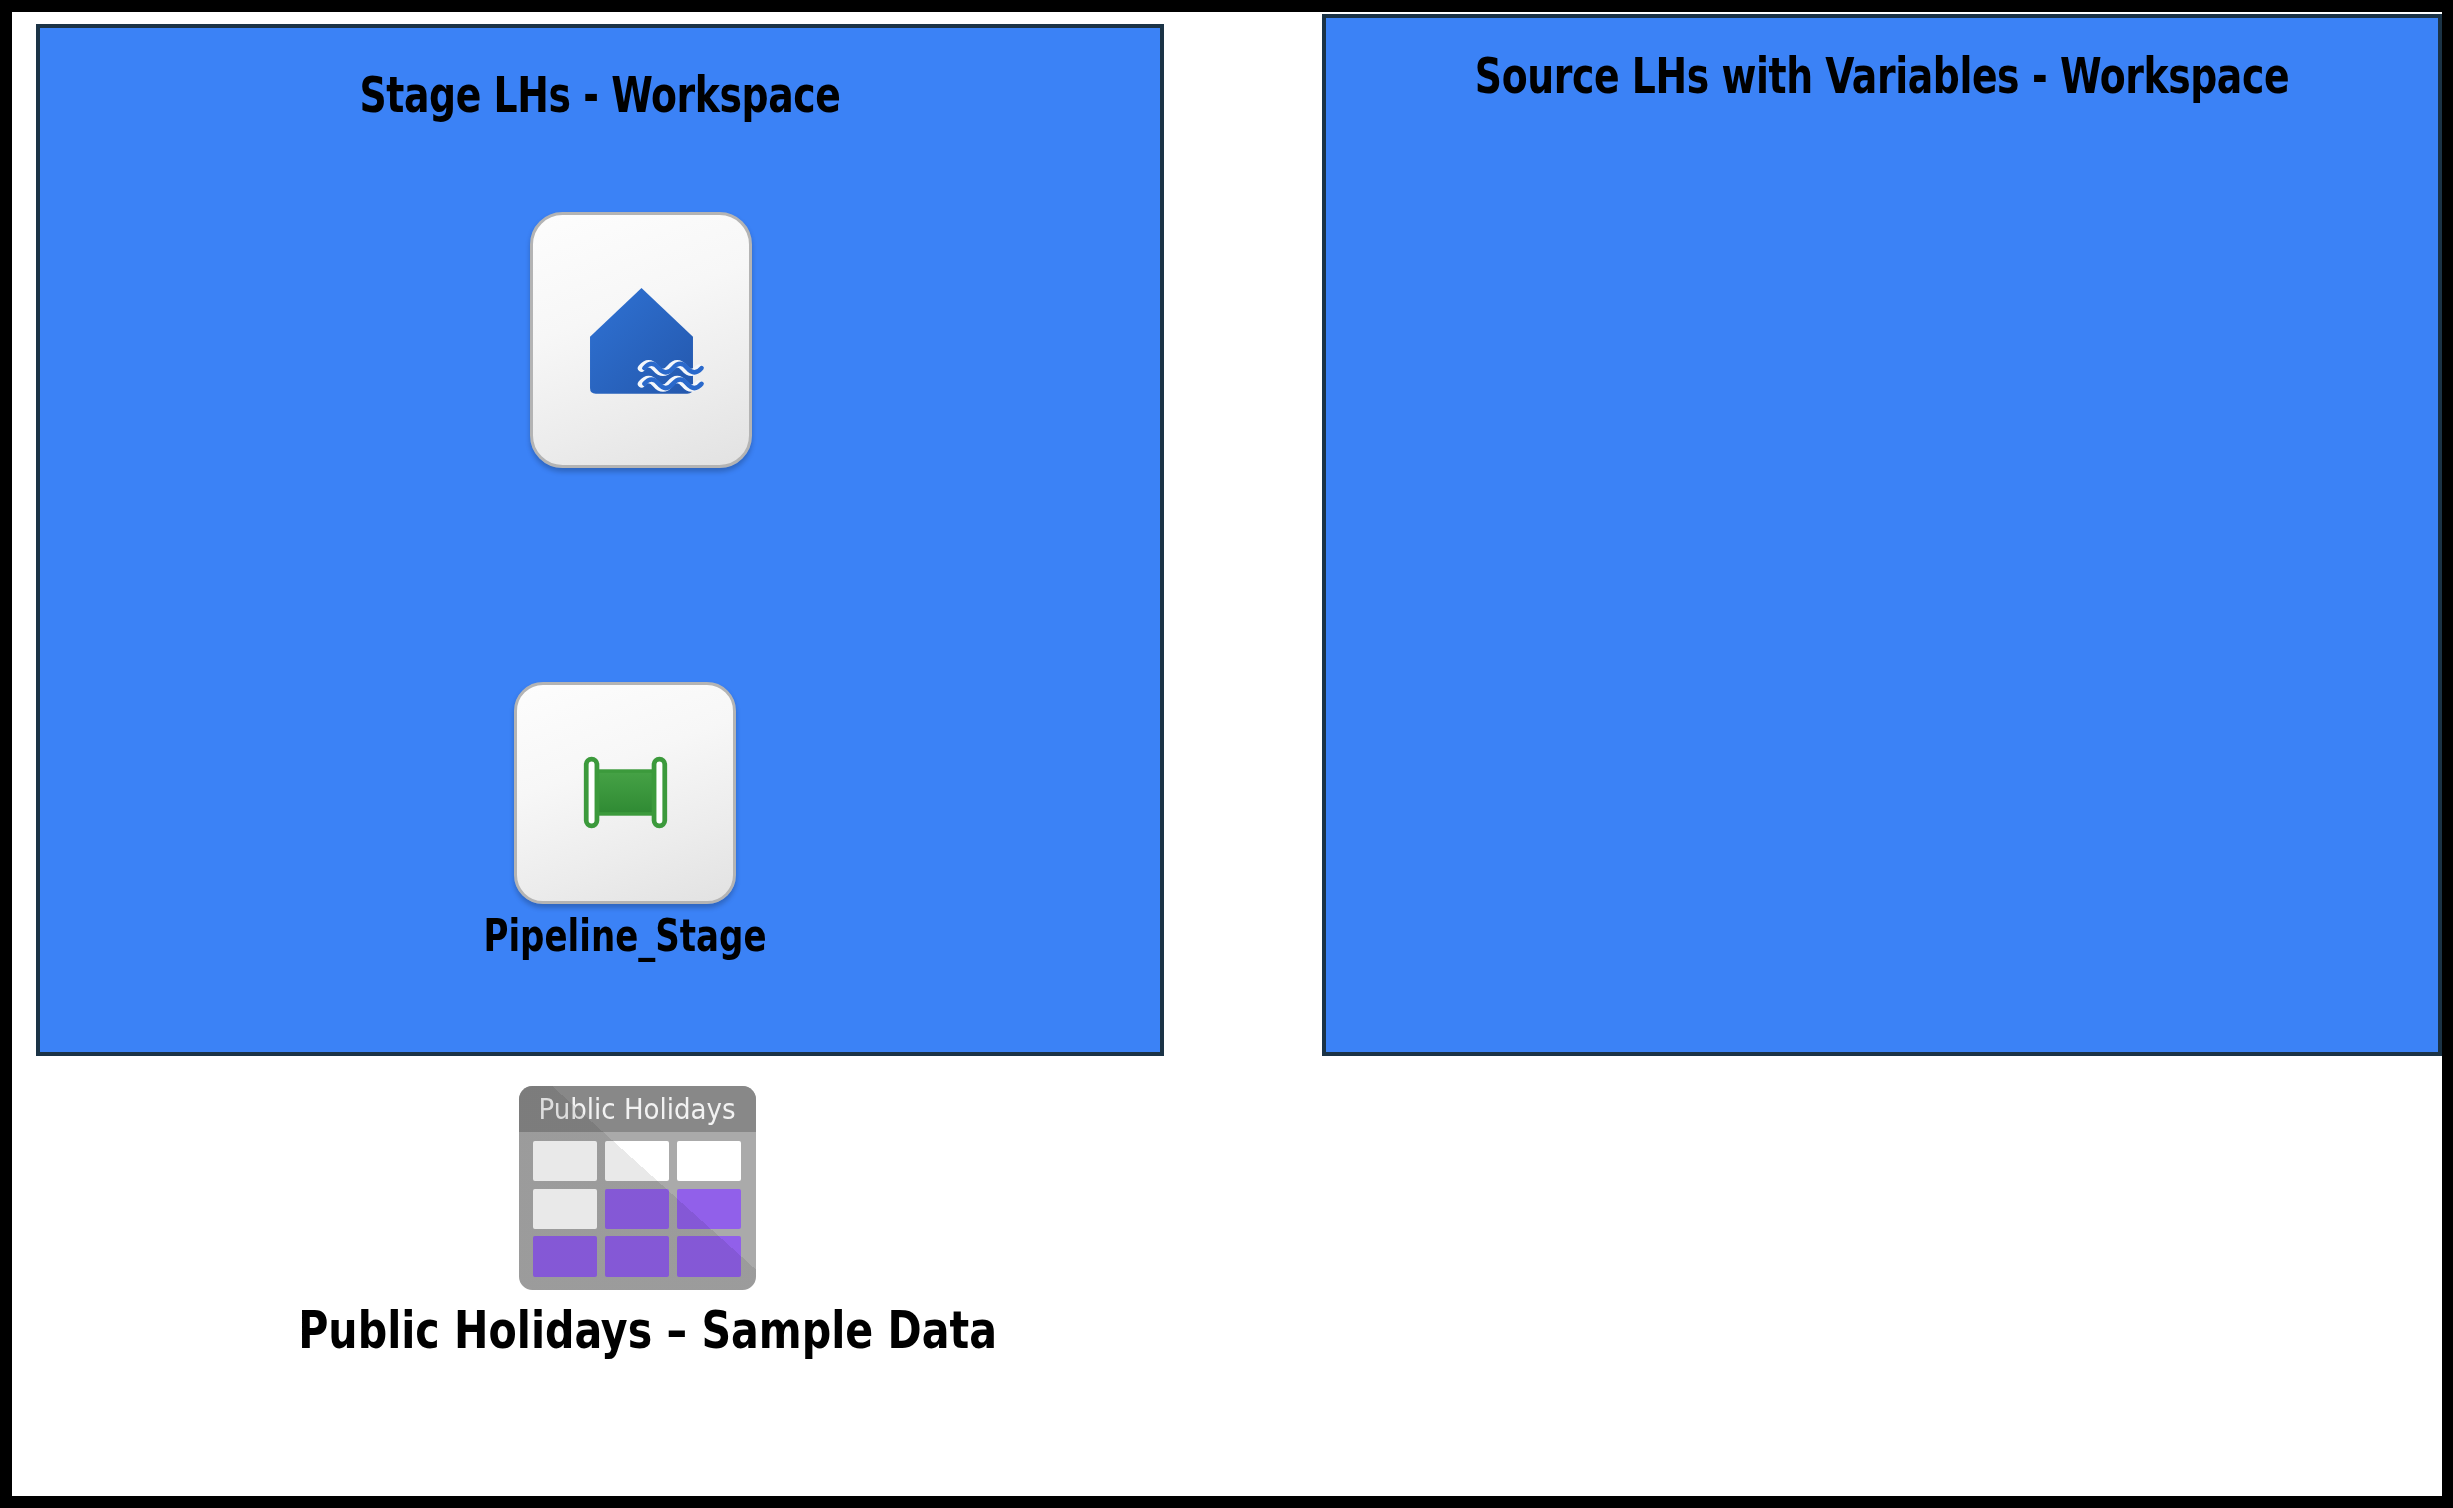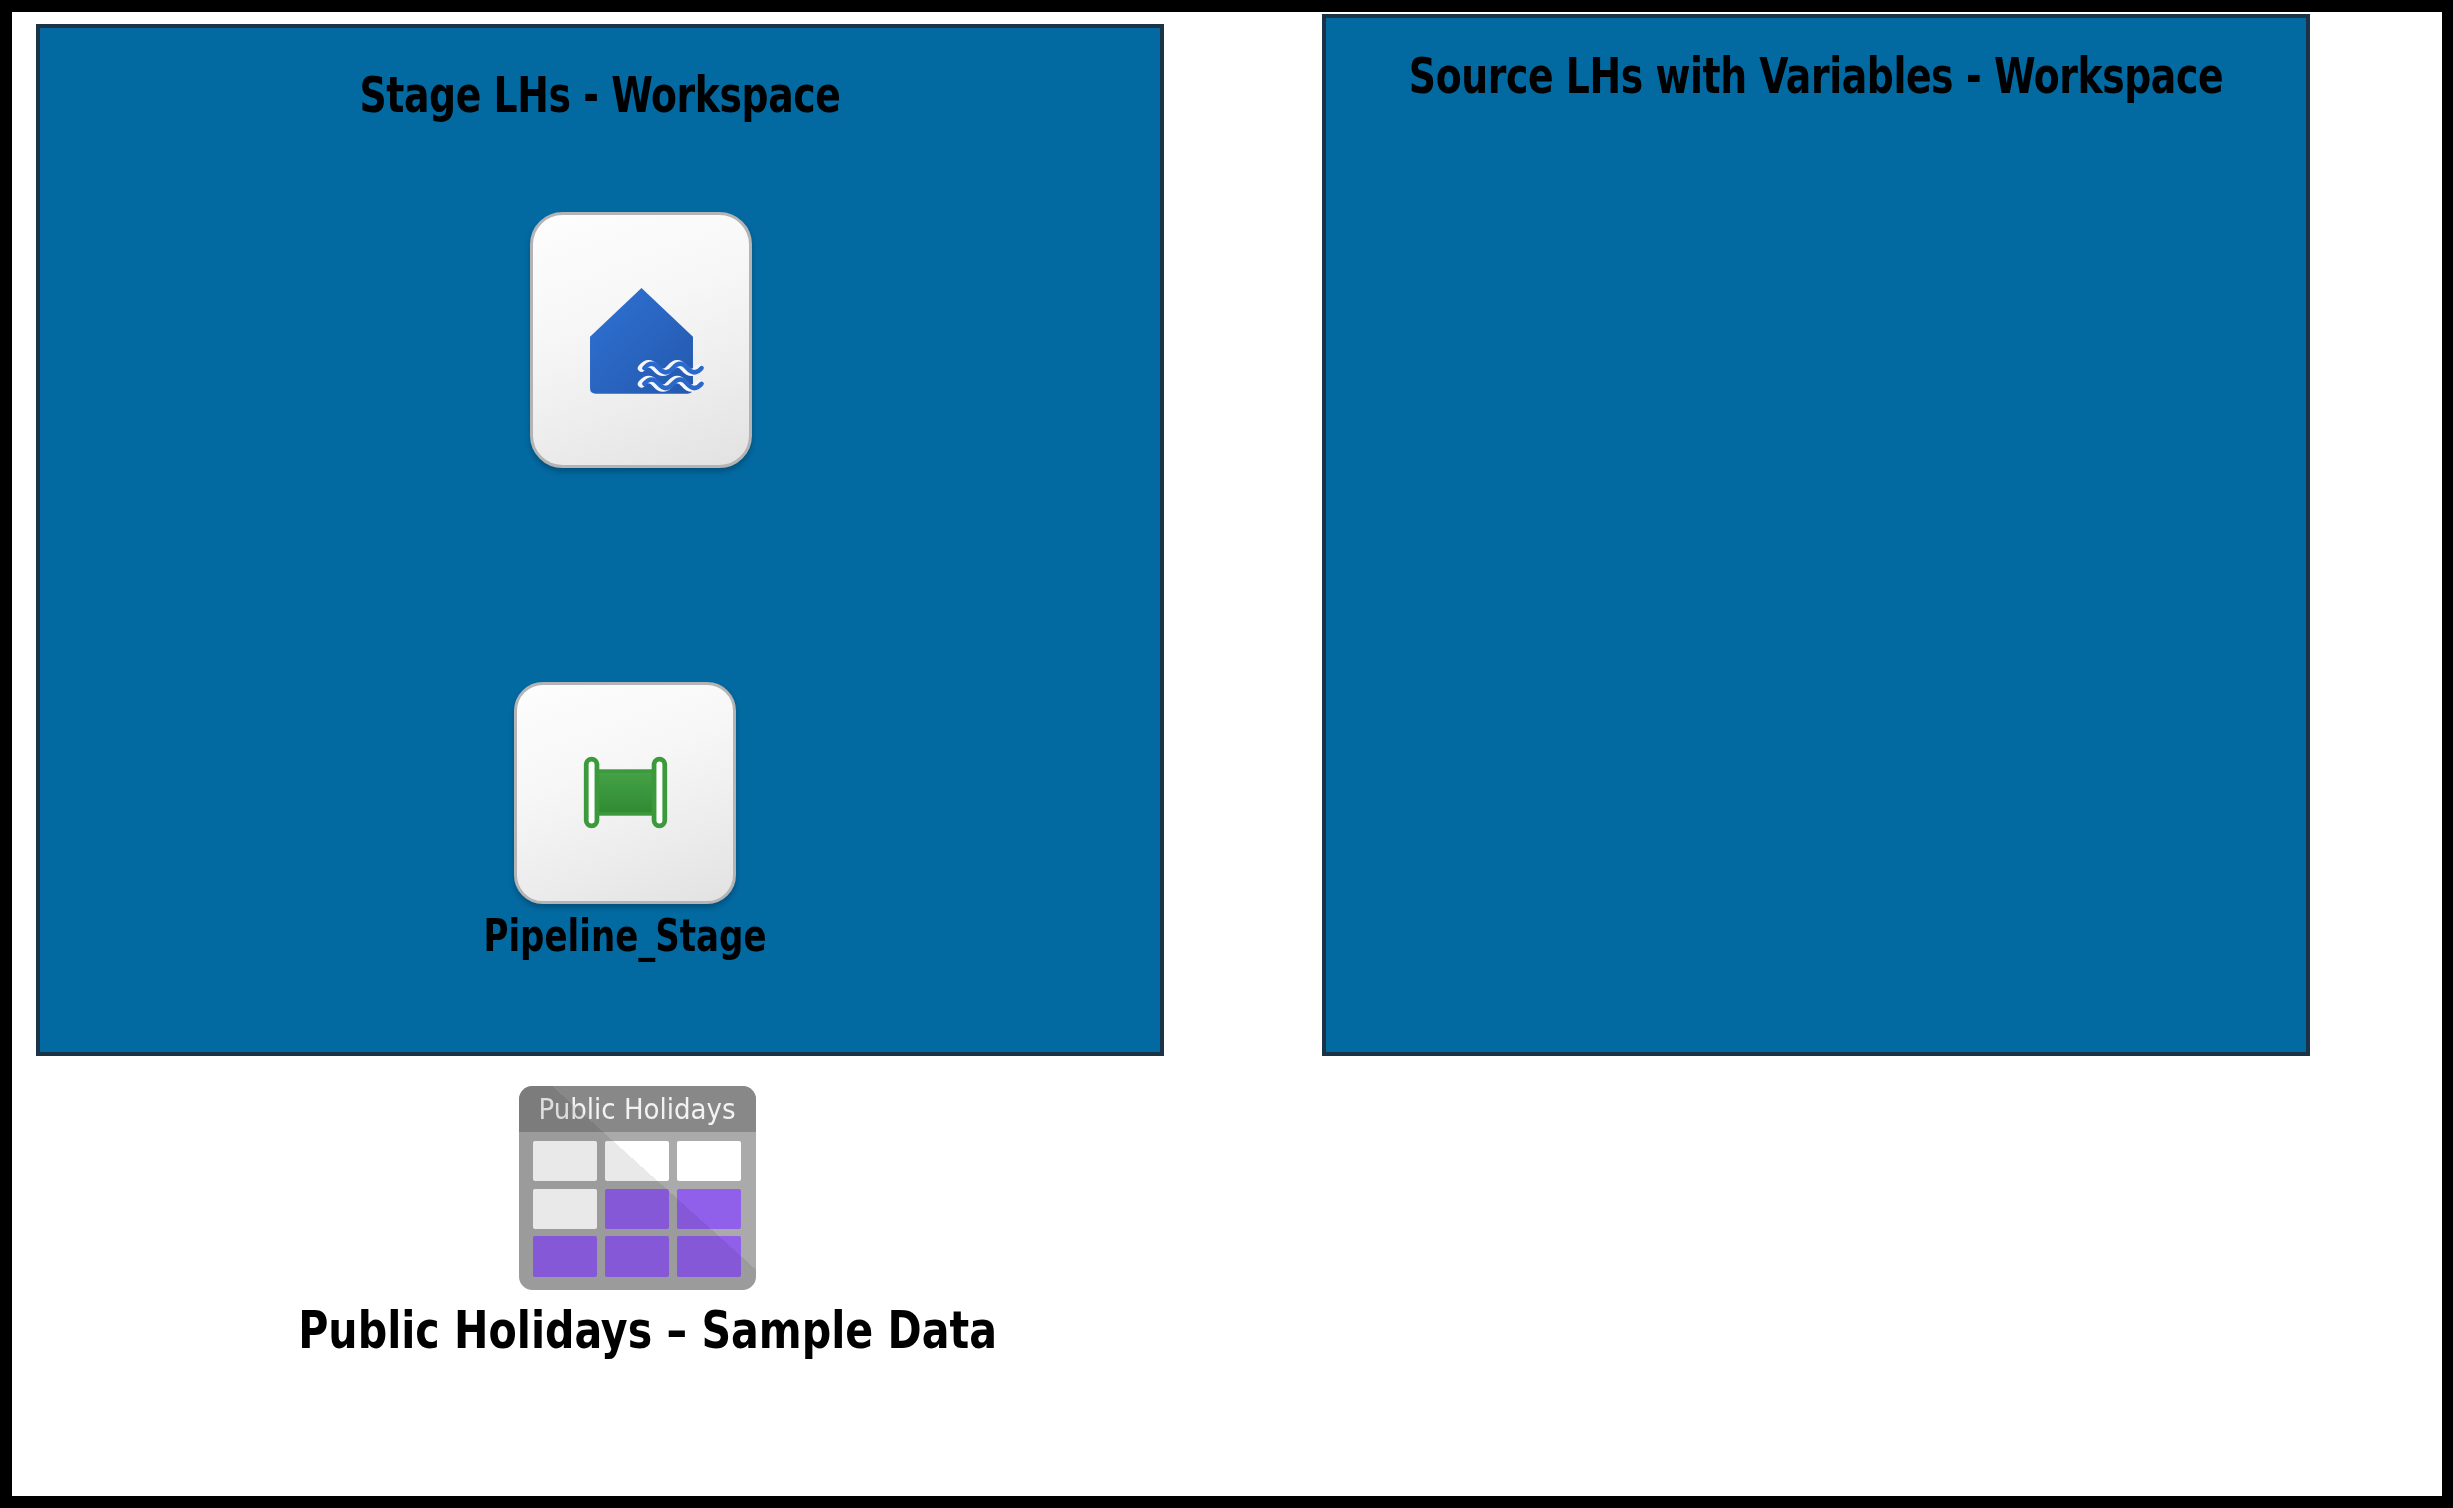--- a/index.html
+++ b/index.html
@@ -16,34 +16,34 @@
     height: 1508px;
     background: #ffffff;
     box-sizing: border-box;
     border: 12.4px solid #000000;
     overflow: hidden;
   }
 
   
   .panel {
     position: absolute;
-    background: #0369a1;
+    background: #3b82f6;
     border: 4.8px solid #1b3346;
     box-sizing: border-box;
   }
   #panel-stage {
     left: 24px;
     top: 11.5px;
     width: 1128px;
     height: 1032px;
   }
   #panel-source {
     left: 1310px;
     top: 1.9px;
-    width: 988px;
+    width: 1120px;
     height: 1042px;
     padding-left: 7px;
   }
   .panel-title {
     position: absolute;
     left: 0;
     width: 100%;
     text-align: center;
     font-family: "DejaVu Sans Condensed", "Liberation Sans Narrow", "Liberation Sans", sans-serif;
     font-weight: bold;

